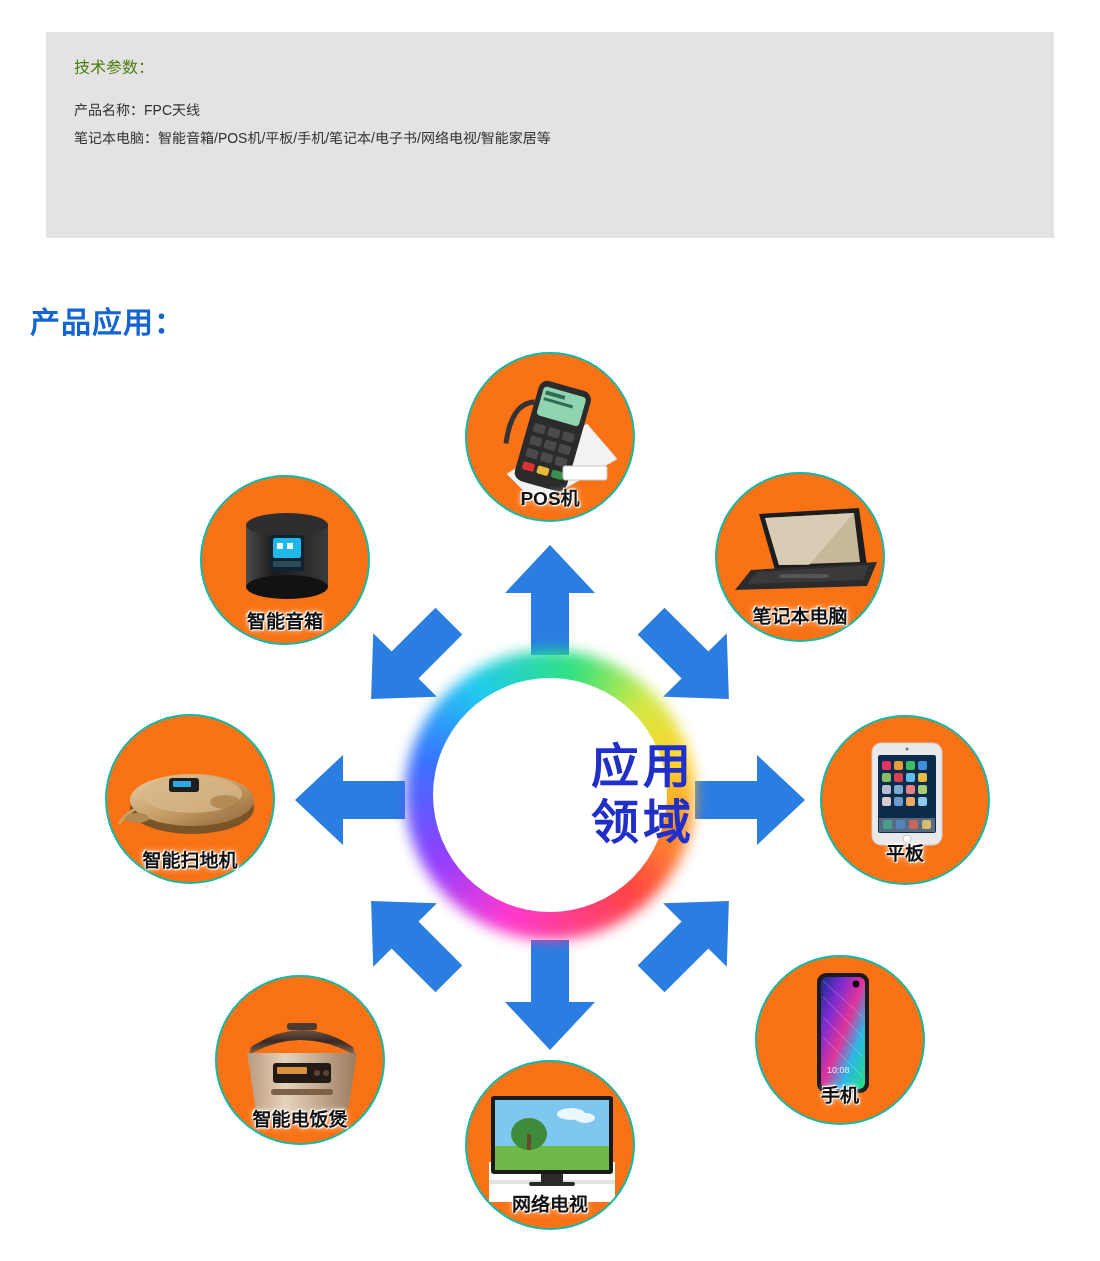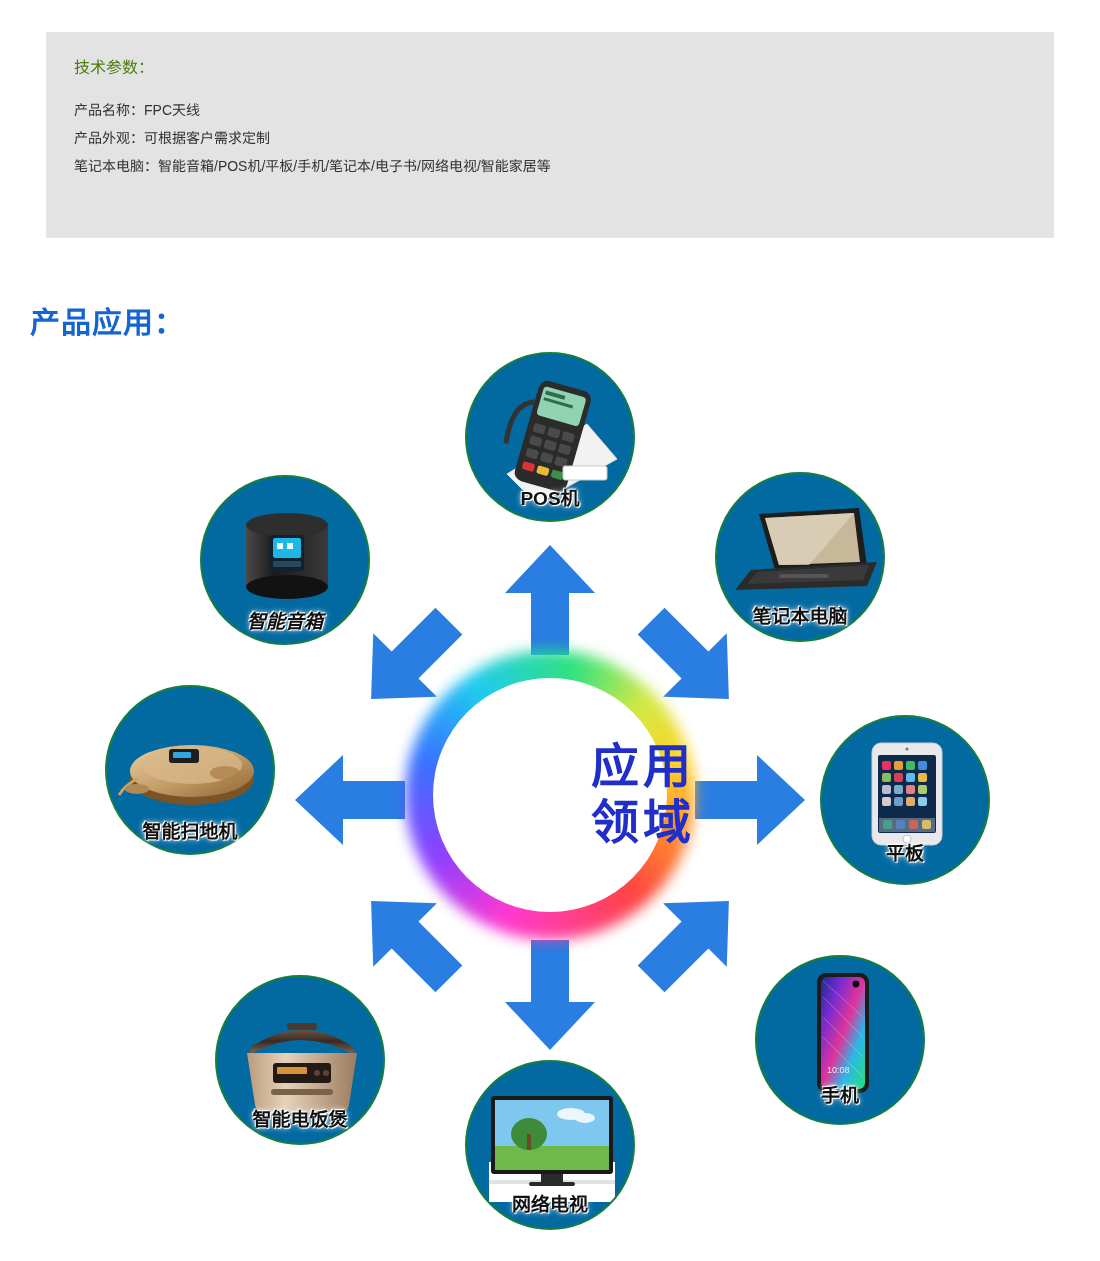--- a/index.html
+++ b/index.html
@@ -111,22 +111,22 @@
   .node {
     position: absolute;
     width: 170px;
     height: 170px;
   }
   .node .bubble {
     position: absolute;
     left: 0; top: 0;
     width: 170px; height: 170px;
     border-radius: 50%;
-    background: #0369a1;
-    border: 2px solid #15803d;
+    background: #f97316;
+    border: 2px solid #14b8a6;
     overflow: hidden;
     box-sizing: border-box;
   }
   .node .caption {
     position: absolute;
     left: 0;
     width: 170px;
     text-align: center;
     font-size: 19px;
     font-weight: bold;
@@ -146,23 +146,20 @@
   }
 </style>
 </head>
 <body>
 
 <div class="spec-box">
   <div class="spec-title">技术参数：</div>
 
   <div class="spec-line">
     <span class="k">产品名称：</span><span class="v">FPC天线</span>
-  </div>
-  <div class="spec-line">
-    <span class="k">产品外观：</span><span class="v">可根据客户需求定制</span>
   </div>
   <div class="spec-line">
     <span class="k">笔记本电脑：</span><span class="v">智能音箱/POS机/平板/手机/笔记本/电子书/网络电视/智能家居等</span>
   </div>
 </div>
 
 <div class="section-title">产品应用：</div>
 
 <div class="diagram">
 
@@ -371,21 +368,21 @@
         <g fill="#5a4436">
           <circle cx="100" cy="96" r="3"></circle>
           <circle cx="109" cy="96" r="3"></circle>
         </g>
         <rect x="54" y="112" width="62" height="6" rx="3" fill="#7d6048"></rect>
       </svg>
     </div>
     <div class="caption" style="bottom:14px;">智能电饭煲</div>
   </div>
 
-  <div class="node" style="left:105px; top:355px;">
+  <div class="node" style="left:105px; top:384px;">
     <div class="bubble">
       <svg class="art" viewBox="0 0 170 170">
         <defs>
           <linearGradient id="rvG" x1="0" y1="0" x2="1" y2="1">
             <stop offset="0%" stop-color="#e8cfa6"></stop>
             <stop offset="55%" stop-color="#c39a63"></stop>
             <stop offset="100%" stop-color="#8d6435"></stop>
           </linearGradient>
         </defs>
         <ellipse cx="85" cy="92" rx="62" ry="26" fill="#7a5427"></ellipse>
@@ -416,16 +413,16 @@
         <ellipse cx="85" cy="110" rx="41" ry="12" fill="#121212"></ellipse>
         <rect x="68" y="58" width="34" height="36" rx="3" fill="#0f2230"></rect>
         <rect x="71" y="61" width="28" height="20" rx="2" fill="#1fb6e8"></rect>
         <g fill="#ffffff" opacity=".9">
           <rect x="75" y="66" width="6" height="6"></rect>
           <rect x="85" y="66" width="6" height="6"></rect>
         </g>
         <rect x="71" y="84" width="28" height="6" rx="1" fill="#2a4a5a"></rect>
       </svg>
     </div>
-    <div class="caption" style="bottom:12px;font-style:italic;">智能音箱</div>
+    <div class="caption" style="bottom:12px;">智能音箱</div>
   </div>
 
 </div>
 
 </body></html>

